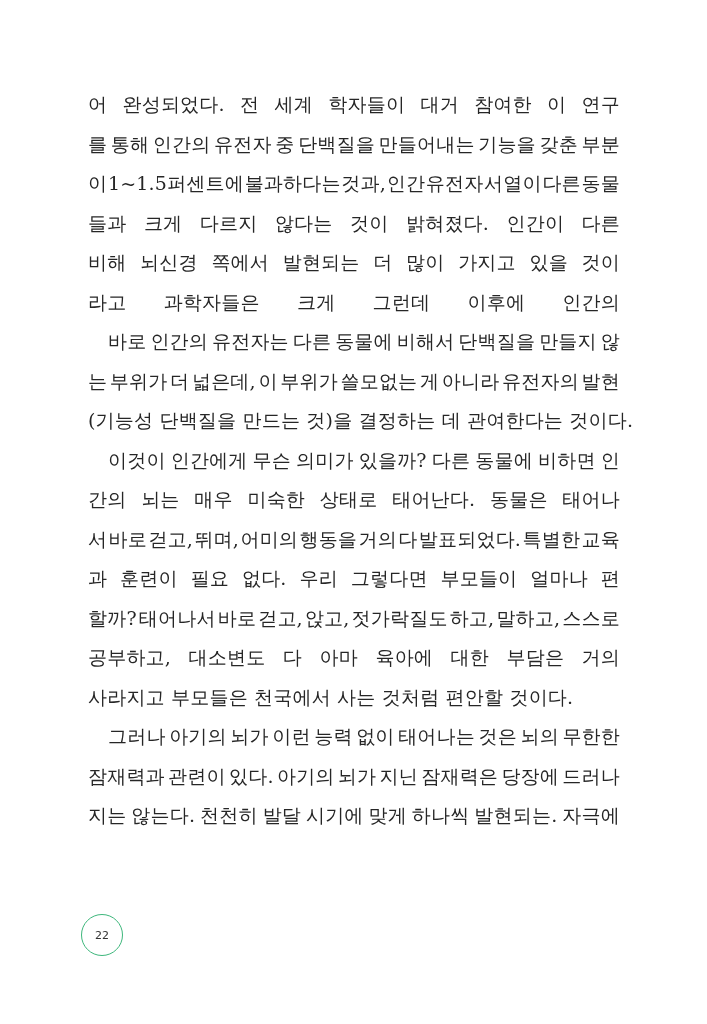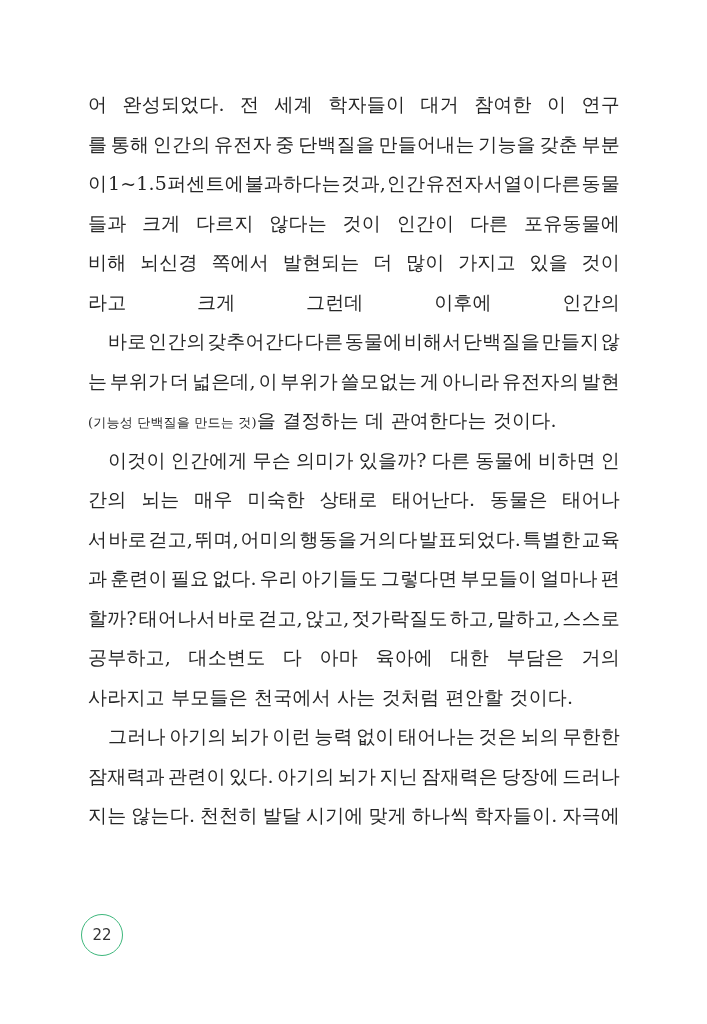--- a/index.html
+++ b/index.html
@@ -34,39 +34,39 @@
     display: flex;
     justify-content: space-between;
   }
   .line.justify .word {
     flex: 0 0 auto;
   }
   .line.indent {
     padding-left: 20px;
   }
   .seg.small {
-    font-size: 13px;
+    font-size: 19px;
   }
   .page-number-badge {
     position: absolute;
     left: 81px;
     top: 914px;
     width: 42px;
     height: 42px;
     box-sizing: border-box;
     border: 1.5px solid #3eb77c;
     border-radius: 50%;
     display: flex;
     align-items: center;
     justify-content: center;
     background: #ffffff;
   }
   .page-number-badge span {
     font-family: "DejaVu Sans", "Liberation Sans", sans-serif;
-    font-size: 15px;
+    font-size: 11px;
     color: #333333;
     letter-spacing: 0;
   }
 </style>
 </head>
 <body>
 
 <div class="book-page">
 
   <div class="body-text">
@@ -103,46 +103,47 @@
         <span class="word">서열이</span>
         <span class="word">다른</span>
         <span class="word">동물</span>
       </div>
       <div class="line justify">
         <span class="word">들과</span>
         <span class="word">크게</span>
         <span class="word">다르지</span>
         <span class="word">않다는</span>
         <span class="word">것이</span>
+        <span class="word">밝혀졌다.</span>
         <span class="word">인간이</span>
         <span class="word">다른</span>
-        <span class="word">포유동물에</span>
       </div>
       <div class="line justify">
         <span class="word">비해</span>
         <span class="word">뇌신경</span>
         <span class="word">쪽에서</span>
         <span class="word">발현되는</span>
         <span class="word">더</span>
         <span class="word">많이</span>
         <span class="word">가지고</span>
         <span class="word">있을</span>
         <span class="word">것이</span>
       </div>
       <div class="line justify">
         <span class="word">라고</span>
+        <span class="word">과학자들은</span>
         <span class="word">크게</span>
         <span class="word">그런데</span>
         <span class="word">이후에</span>
         <span class="word">인간의</span>
       </div>
       <div class="line justify indent">
         <span class="word">바로</span>
         <span class="word">인간의</span>
-        <span class="word">갖추어간다</span>
+        <span class="word">유전자는</span>
         <span class="word">다른</span>
         <span class="word">동물에</span>
         <span class="word">비해서</span>
         <span class="word">단백질을</span>
         <span class="word">만들지</span>
         <span class="word">않</span>
       </div>
       <div class="line justify">
         <span class="word">는</span>
         <span class="word">부위가</span>
@@ -190,21 +191,20 @@
         <span class="word">발표되었다.</span>
         <span class="word">특별한</span>
         <span class="word">교육</span>
       </div>
       <div class="line justify">
         <span class="word">과</span>
         <span class="word">훈련이</span>
         <span class="word">필요</span>
         <span class="word">없다.</span>
         <span class="word">우리</span>
-        <span class="word">아기들도</span>
         <span class="word">그렇다면</span>
         <span class="word">부모들이</span>
         <span class="word">얼마나</span>
         <span class="word">편</span>
       </div>
       <div class="line justify">
         <span class="word">할까?</span>
         <span class="word">태어나서</span>
         <span class="word">바로</span>
         <span class="word">걷고,</span>
@@ -249,21 +249,21 @@
         <span class="word">드러나</span>
       </div>
       <div class="line justify">
         <span class="word">지는</span>
         <span class="word">않는다.</span>
         <span class="word">천천히</span>
         <span class="word">발달</span>
         <span class="word">시기에</span>
         <span class="word">맞게</span>
         <span class="word">하나씩</span>
-        <span class="word">학자들이.</span>
+        <span class="word">발현되는.</span>
         <span class="word">자극에</span>
       </div>
     </div>
 
   <div class="page-number-badge">
     <span>22</span>
   </div>
 
 </div>
 

